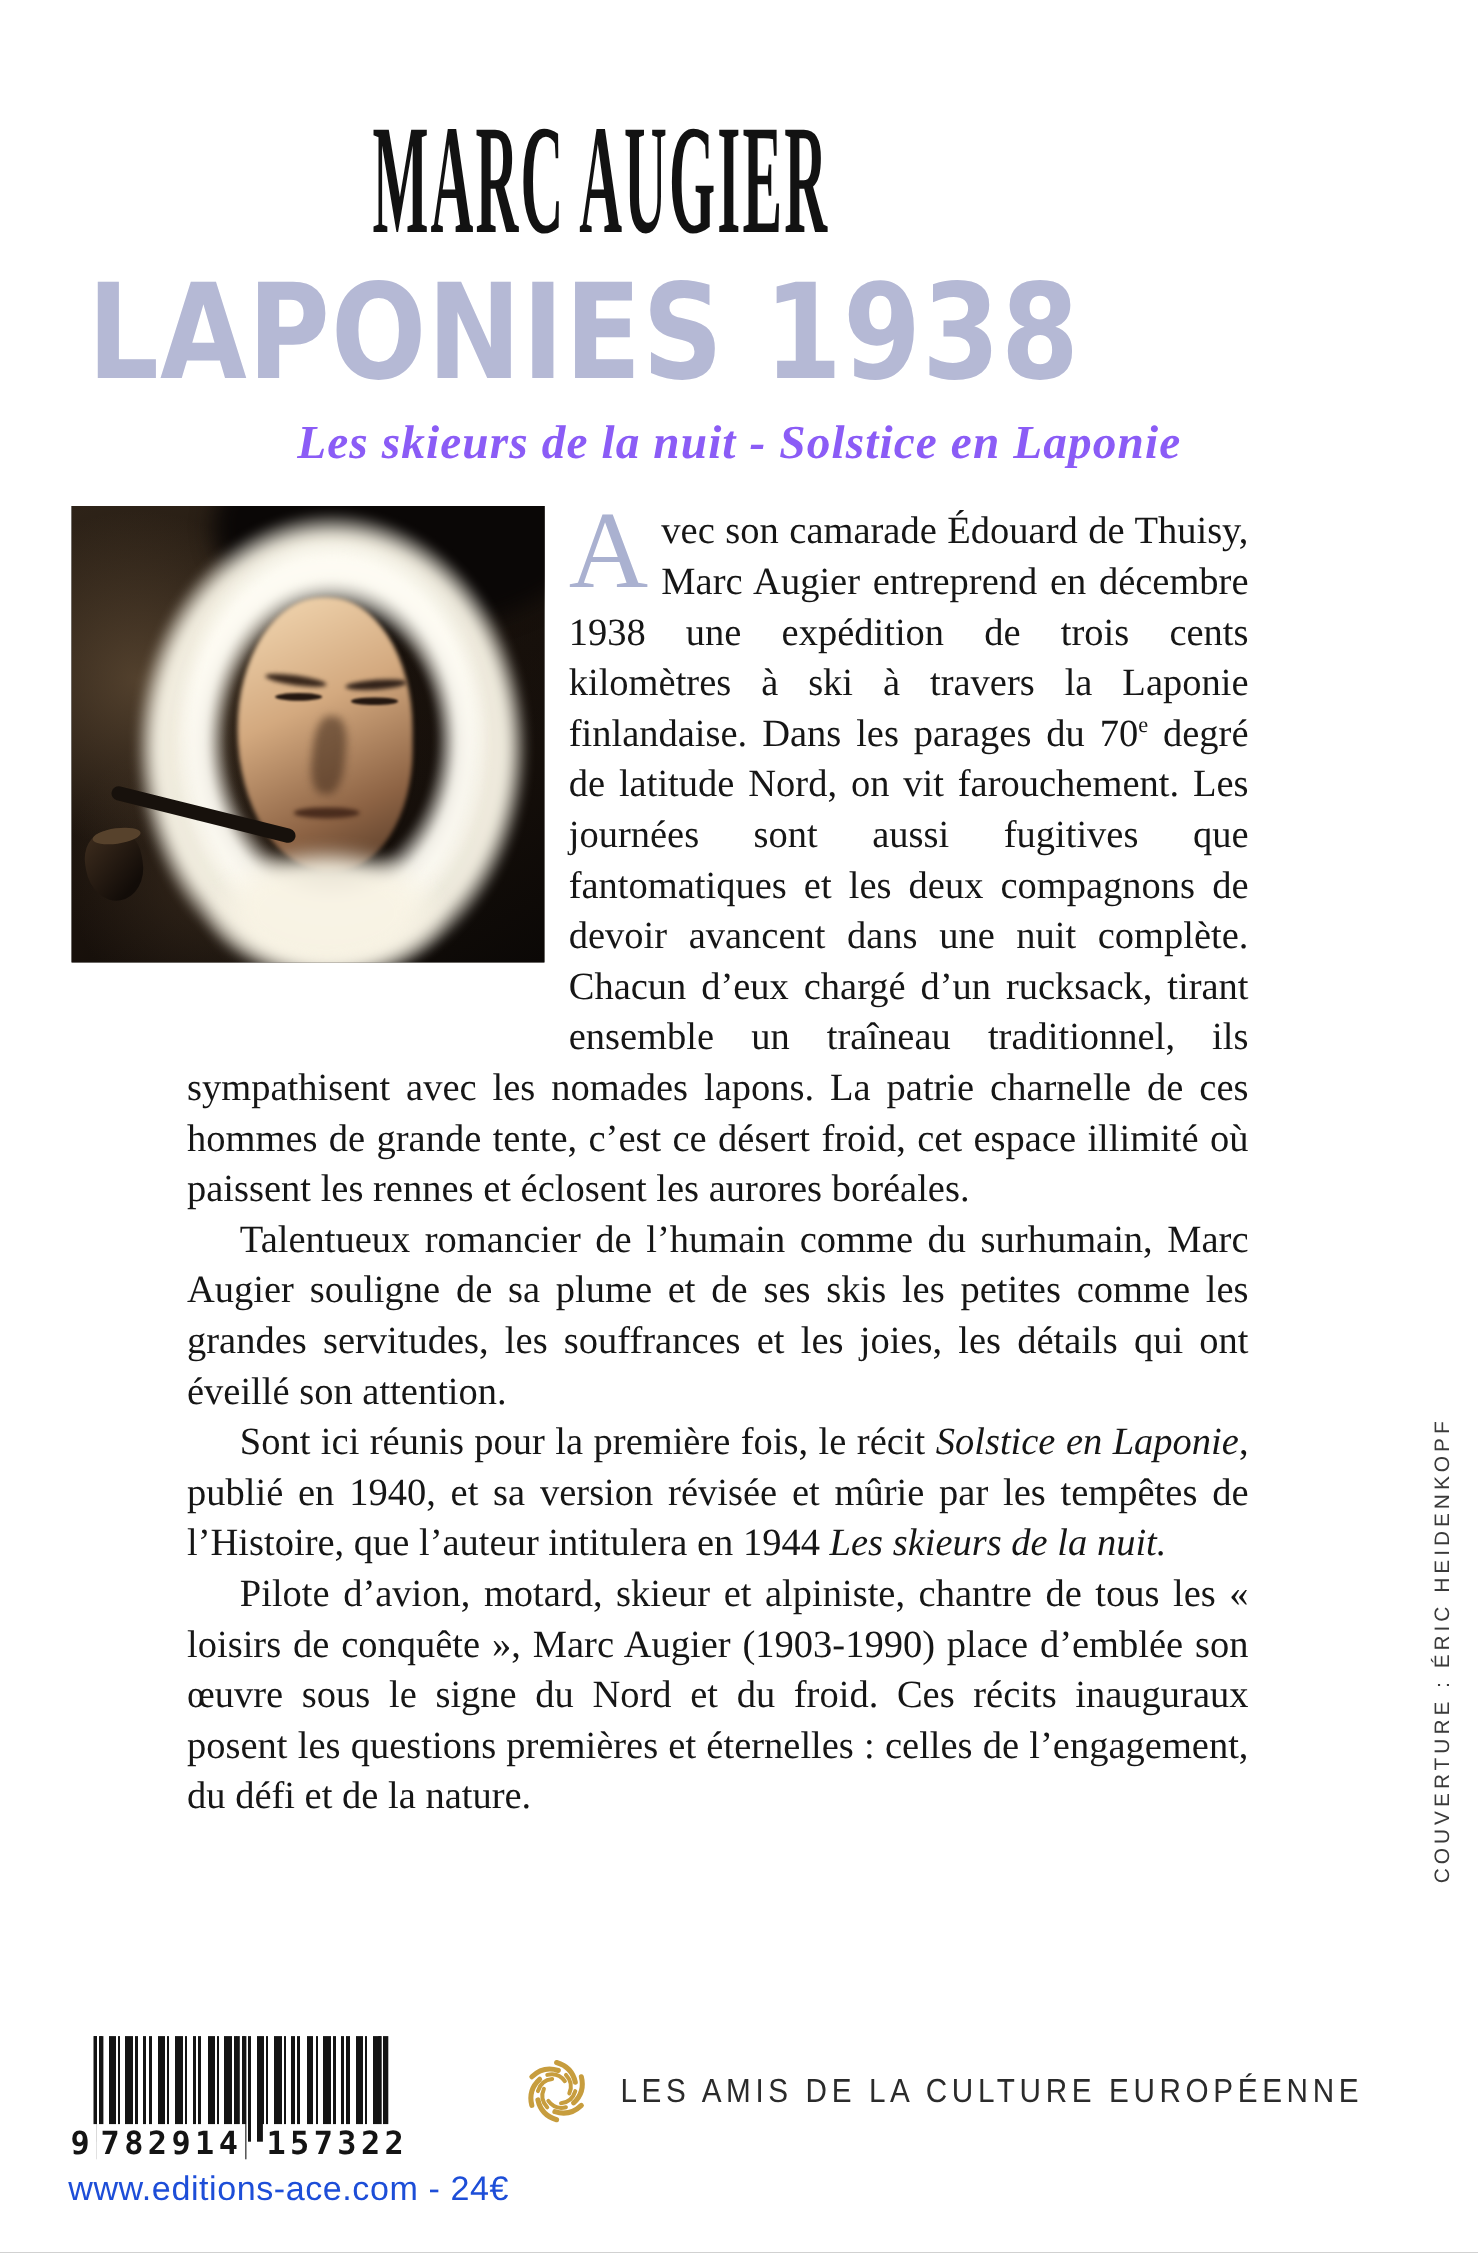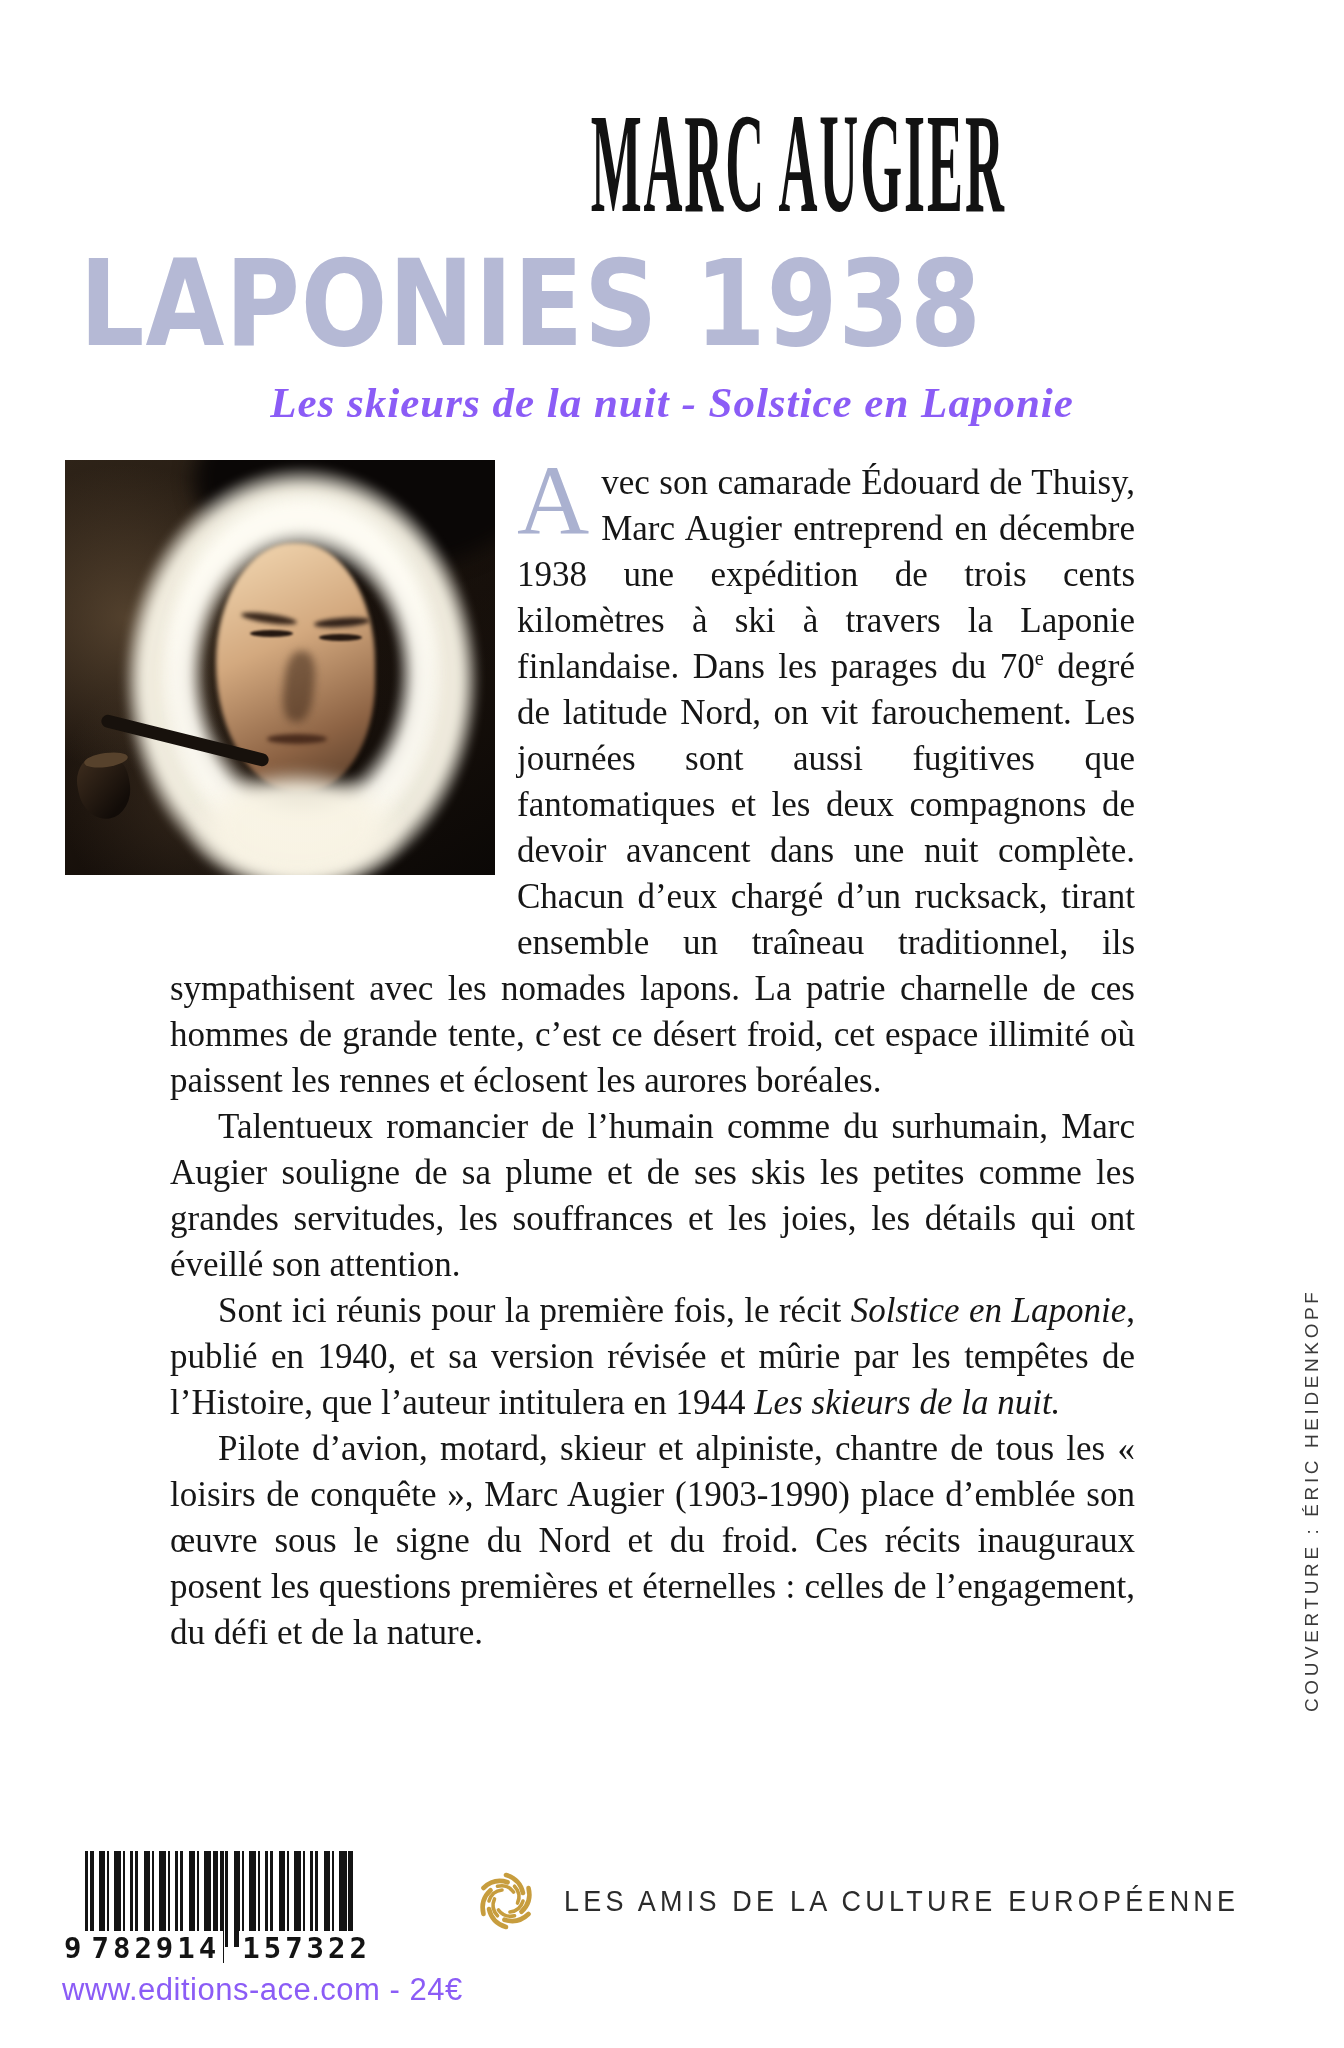--- a/index.html
+++ b/index.html
@@ -6,21 +6,21 @@
   .page{
     position:relative;
     width:1344px;height:2048px;
     background:#ffffff;
     margin:0 auto;
     overflow:hidden;
     font-family:"Liberation Serif", serif;
   }
 
   
-  .author{position:absolute;top:92px;left:0;right:0;text-align:right;line-height:1;padding-left:28px;}
+  .author{position:absolute;top:92px;left:0;right:0;text-align:left;line-height:1;}
   .author span{
     display:inline-block;
     font-family:"Liberation Serif", serif;
     font-weight:700;
     font-size:142px;
     letter-spacing:5px;
     color:#121212;
     transform:scaleX(.38);
     transform-origin:center;
     white-space:nowrap;
@@ -126,21 +126,21 @@
     font-family:"DejaVu Sans Mono", monospace;
     font-weight:bold;font-size:29px;color:#141414;
   }
   .barcode-digits span{background:#fff;padding:0 3px;letter-spacing:4px;}
   .bd-first{margin-left:-24px;}
   .bd-g1{}
   .bd-g2{margin-left:16px;}
   .website{
     position:absolute;left:62px;top:1972px;
     font-family:"Liberation Sans", sans-serif;
-    font-size:31px;color:#8b5cf6;letter-spacing:.5px;
+    font-size:31px;color:#1d4ed8;letter-spacing:.5px;
   }
   .publisher{position:absolute;left:474px;top:1868px;display:flex;align-items:center;}
   .publisher .logo{width:64px;height:66px;flex:0 0 auto;}
   .publisher-name{
     margin-left:26px;
     font-family:"Liberation Sans", sans-serif;
     font-size:27px;letter-spacing:4.2px;color:#2b2b2b;
     white-space:nowrap;
     transform:scaleY(1.12);transform-origin:left center;
   }

